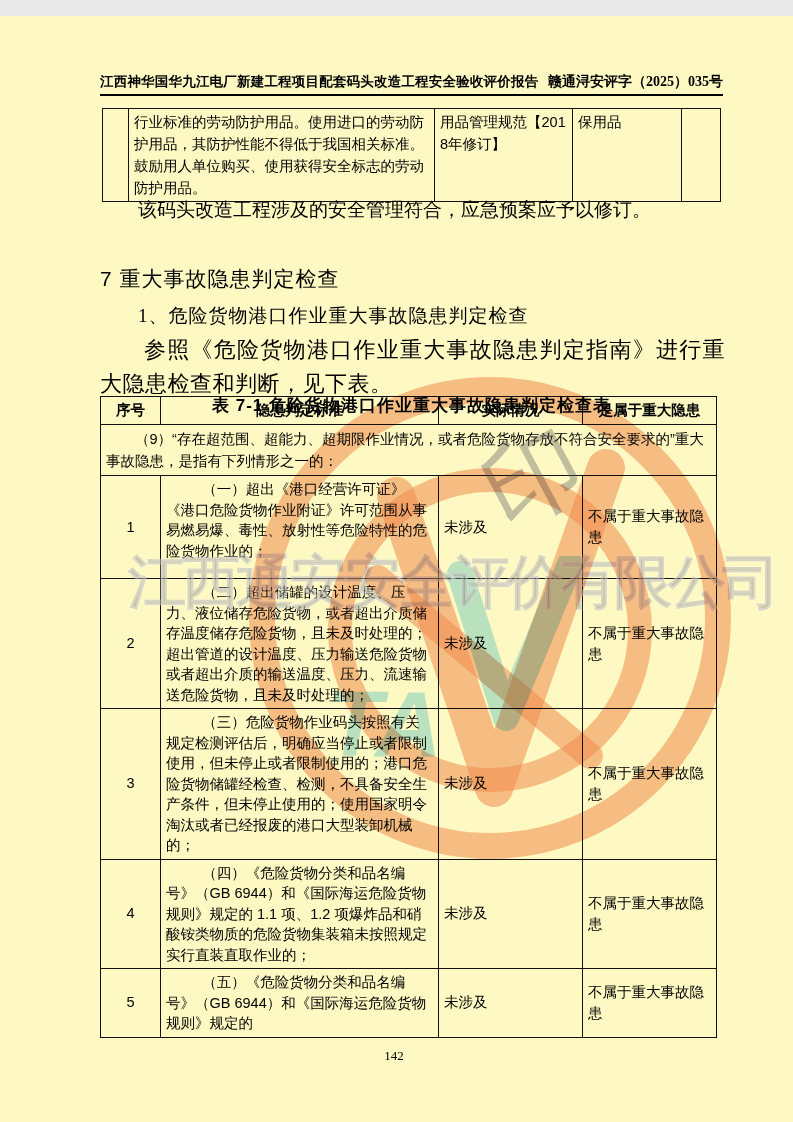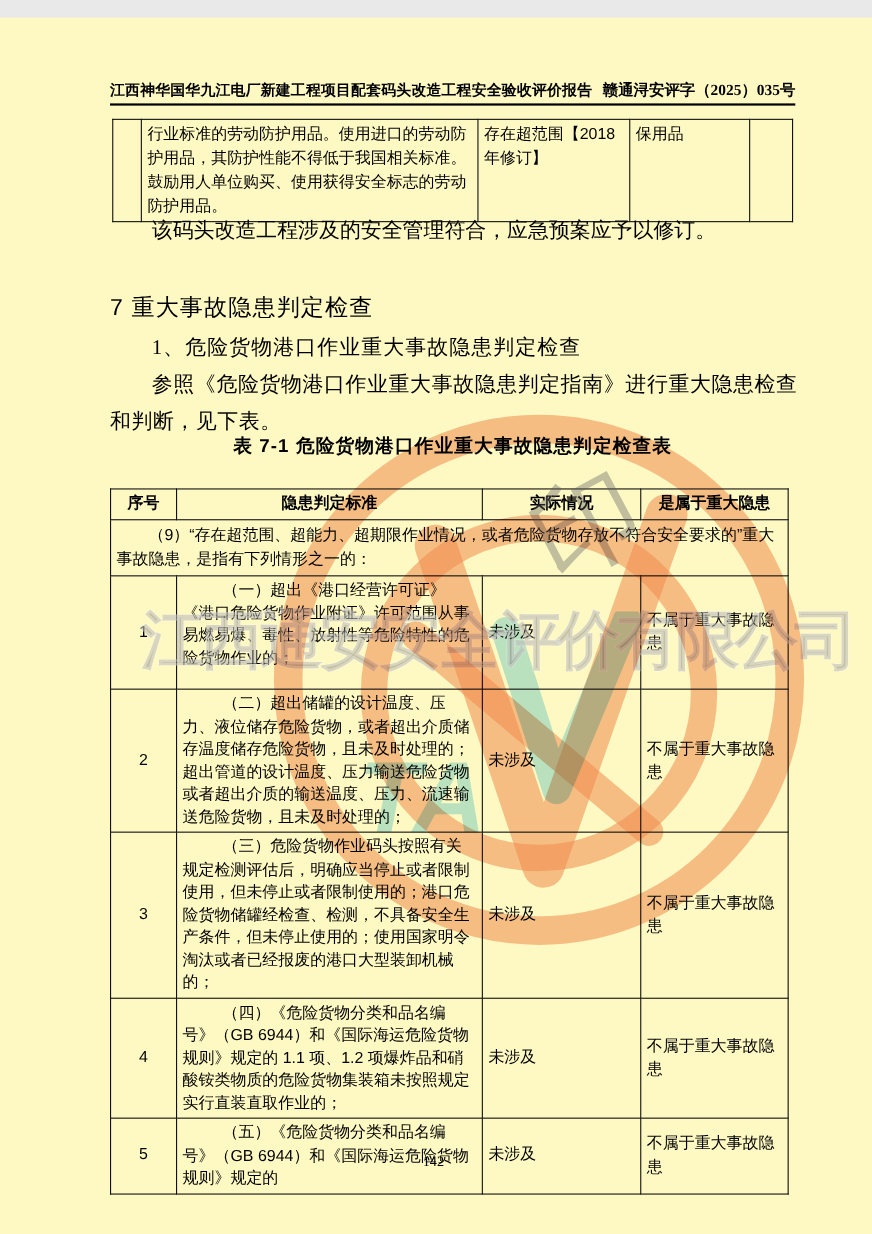--- a/index.html
+++ b/index.html
@@ -52,32 +52,32 @@
     font-size: 21px; font-weight: normal; letter-spacing: 1px;
   }
 
   .p-subitem {
     position: absolute; left: 100px; top: 287px; width: 623px;
     font-size: 19px; text-indent: 2em; letter-spacing: 1px;
   }
 
   .p-intro {
     position: absolute; left: 100px; top: 317px; width: 625px;
-    font-size: 19px; line-height: 34px; text-indent: 2em;
+    font-size: 22px; line-height: 34px; text-indent: 2em;
     text-align: justify; letter-spacing: 0.5px;
   }
 
   .t-title {
     position: absolute; left: 100px; top: 378px; width: 623px;
     text-align: center;
     font-family: "Liberation Sans", "DejaVu Sans", sans-serif;
     font-size: 17px; font-weight: bold; letter-spacing: 1px;
   }
 
-  .t-main { position: absolute; left: 100px; top: 428px; width: 616px; }
+  .t-main { position: absolute; left: 100px; top: 380px; width: 616px; }
   .t-main th { font-weight: bold; text-align: center; vertical-align: middle; height: 28px; padding: 1px 2px; }
   .t-main td.no { text-align: center; vertical-align: middle; }
   .t-main td.crit { text-indent: 2.5em; line-height: 20.5px; padding: 3px 5px; }
   .t-main td.act, .t-main td.verd { vertical-align: middle; line-height: 21px; }
   .t-main td.note { text-indent: 2em; line-height: 22px; padding: 3px 5px; height: 46px; }
   .t-main tr.r1 td { height: 103px; }
   .t-main tr.r2 td { height: 127px; }
   .t-main tr.r3 td { height: 140px; }
   .t-main tr.r4 td { height: 105px; }
   .t-main tr.r5 td { height: 56px; }
@@ -128,21 +128,21 @@
         <col style="width:26px">
         <col style="width:306px">
         <col style="width:138px">
         <col style="width:109px">
         <col style="width:39px">
       </colgroup>
     <tbody>
         <tr>
       <td></td>
       <td class="c2">行业标准的劳动防护用品。使用进口的劳动防护用品，其防护性能不得低于我国相关标准。鼓励用人单位购买、使用获得安全标志的劳动防护用品。</td>
-      <td>存在超范围【2018年修订】</td>
+      <td>用品管理规范【2018年修订】</td>
       <td>保用品</td>
       <td></td>
     </tr>
   </tbody>
     </table>
 
   <p class="p-conclusion">该码头改造工程涉及的安全管理符合，应急预案应予以修订。</p>
 
   <h1 class="h-section">7 重大事故隐患判定检查</h1>
 

